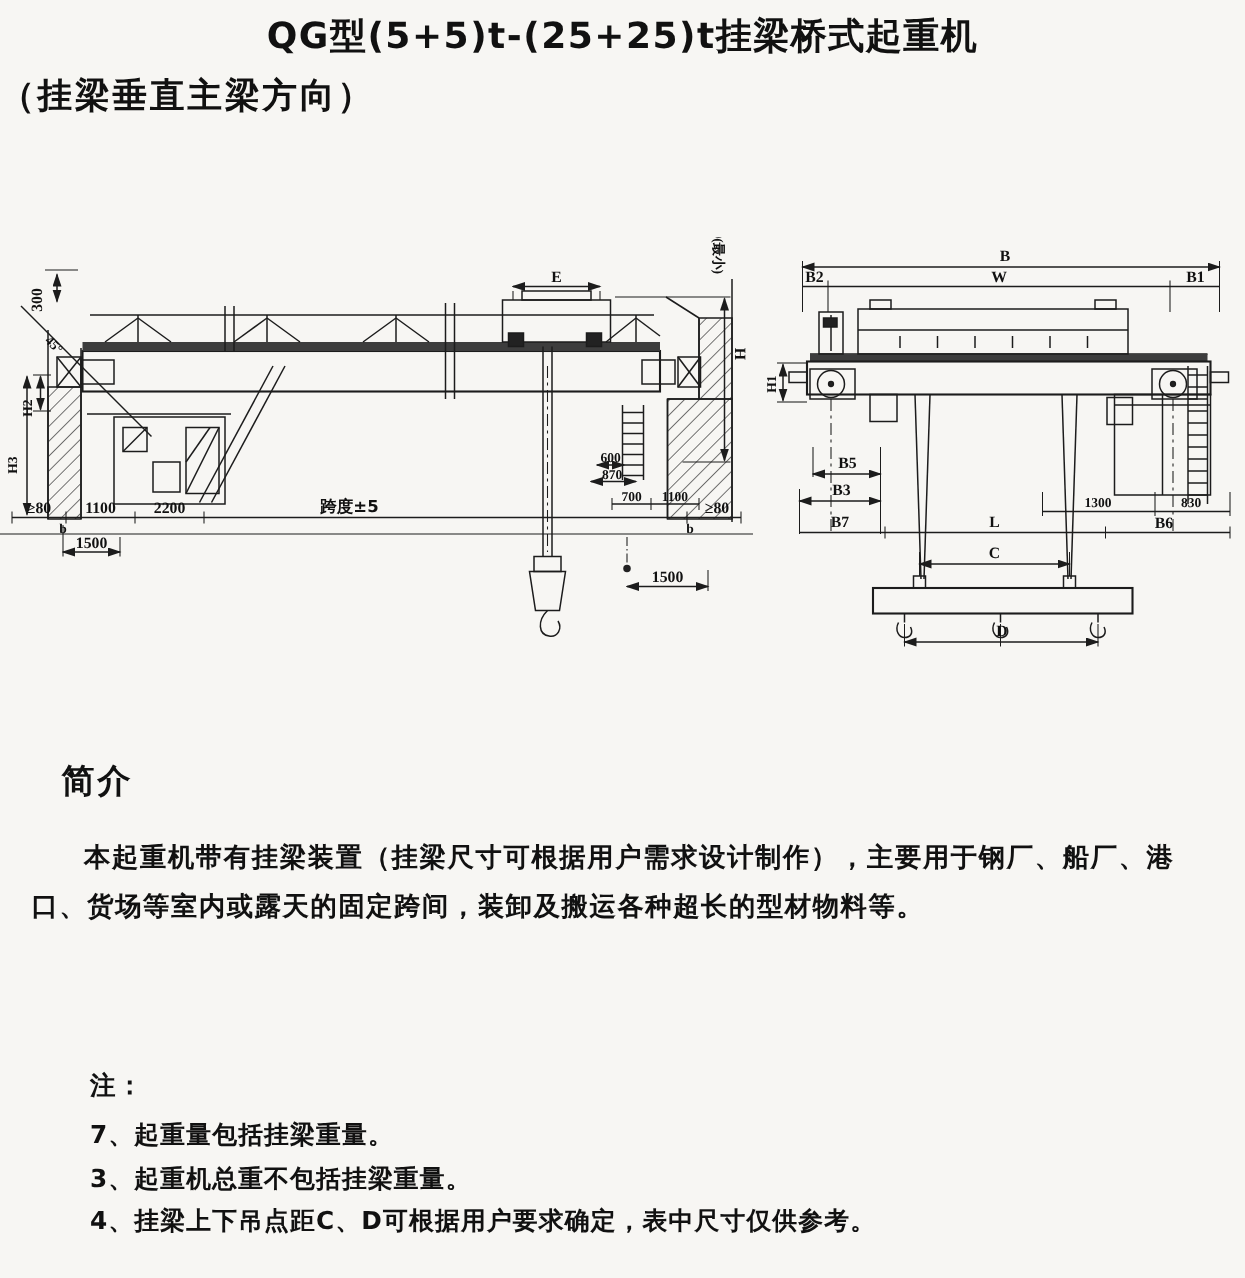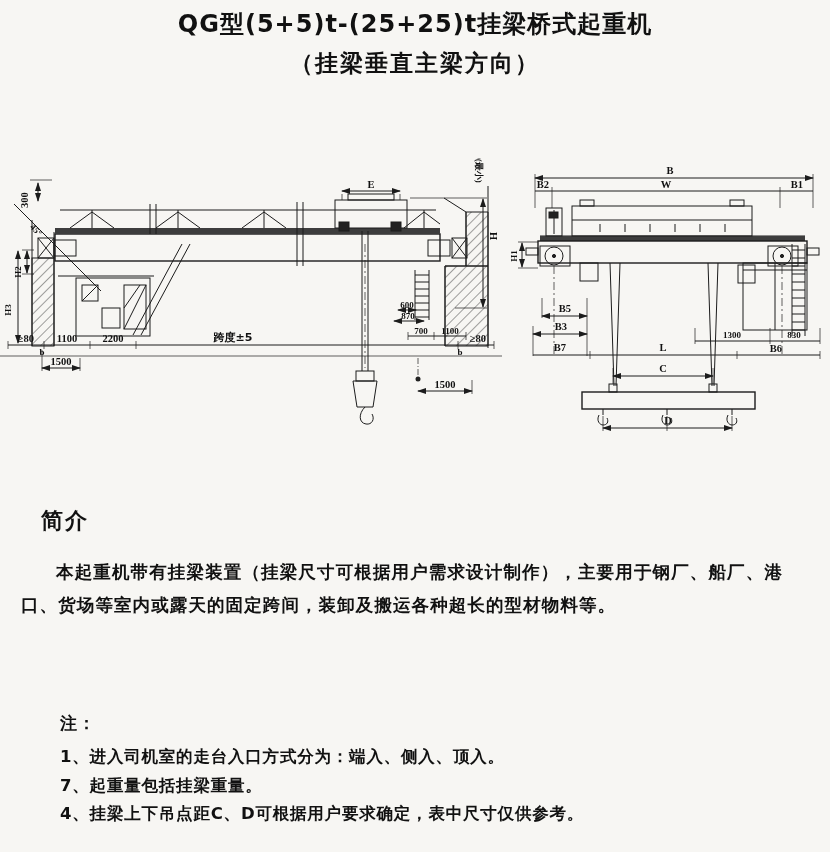--- a/index.html
+++ b/index.html
@@ -7,21 +7,21 @@
   .page{
     position:relative;width:830px;height:852px;margin:0 auto;
     background:#f7f6f3;overflow:hidden;
     font-family:"DejaVu Sans","Liberation Sans",sans-serif;color:#111;
   }
   .title{
     position:absolute;left:0;top:8px;width:830px;text-align:center;
     font-size:24px;font-weight:bold;letter-spacing:1px;
   }
   .subtitle{
-    position:absolute;left:0;top:48px;width:830px;text-align:center;
+    position:absolute;left:0;top:48px;width:830px;
     font-size:23px;font-weight:bold;letter-spacing:2px;
   }
   .svgwrap{position:absolute;}
   svg{display:block;}
   svg .st{stroke:#1c1c1c;fill:none;stroke-width:1;}
   svg .thick{stroke-width:1.4;}
   svg .thin{stroke-width:.7;}
   svg text{stroke:none;}
   .dim{font-family:"Liberation Serif","DejaVu Serif",serif;font-size:10.5px;font-weight:bold;fill:#111;text-anchor:middle;}
   .dimzh{font-family:"DejaVu Sans",sans-serif;font-size:11px;font-weight:bold;fill:#111;text-anchor:middle;}
@@ -336,18 +336,18 @@
       <text class="dim" x="158" y="266">D</text>
     </g>
   </svg>
   </div>
 
   <div class="intro-heading">简介</div>
   <div class="intro-body">本起重机带有挂梁装置（挂梁尺寸可根据用户需求设计制作），主要用于钢厂、船厂、港口、货场等室内或露天的固定跨间，装卸及搬运各种超长的型材物料等。</div>
 
   <div class="notes">
     <div class="notes-heading">注：</div>
-    <div class="note-item">1、进入司机室的走台入口方式分为：端入、侧入、顶入。</div>
     <div class="note-item">7、起重量包括挂梁重量。</div>
+    <div class="note-item">3、起重机总重不包括挂梁重量。</div>
     <div class="note-item">4、挂梁上下吊点距C、D可根据用户要求确定，表中尺寸仅供参考。</div>
   </div>
 
 </div>
 
 </body></html>

